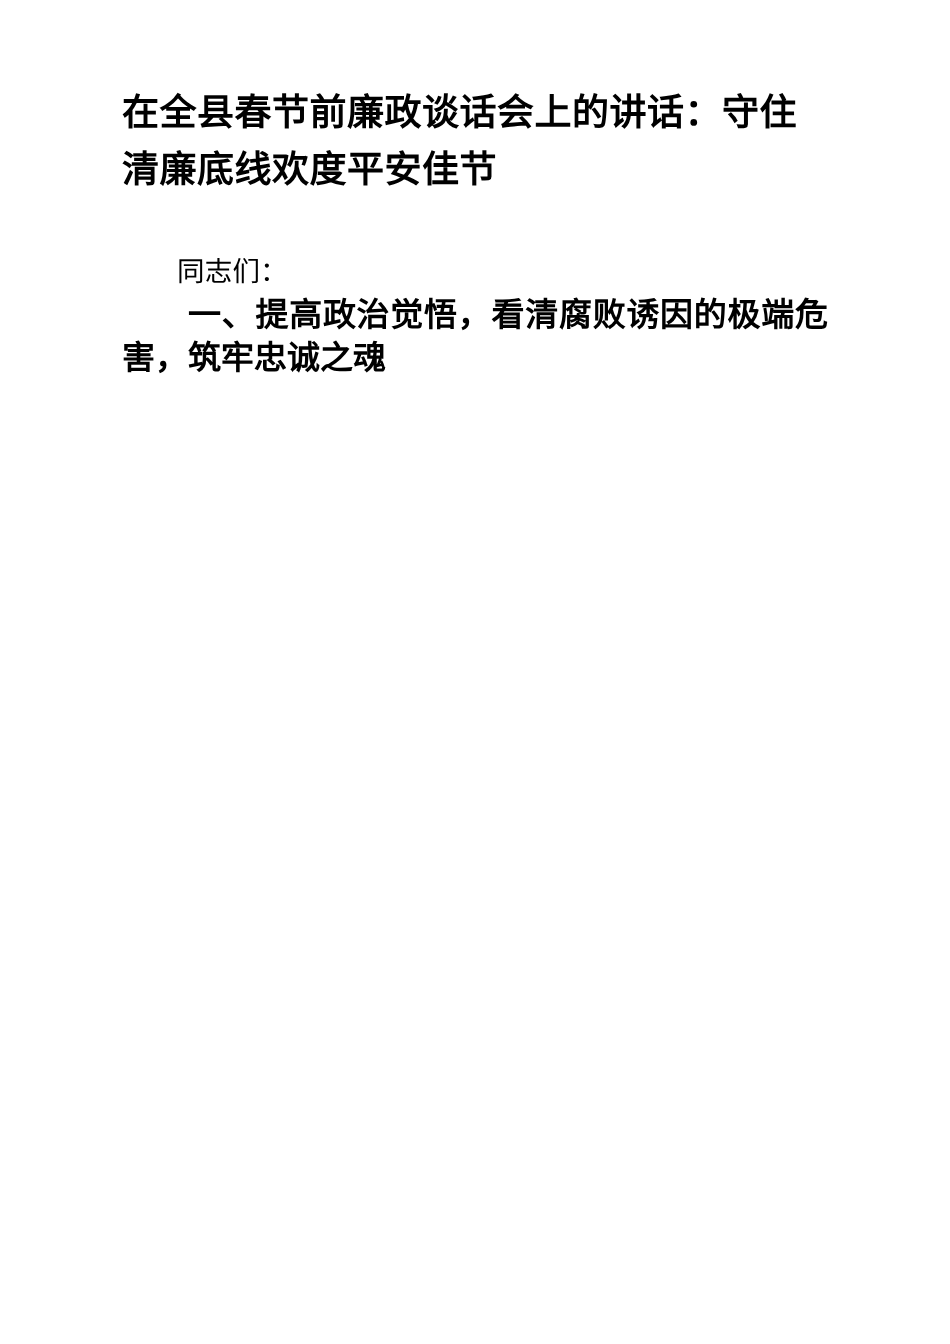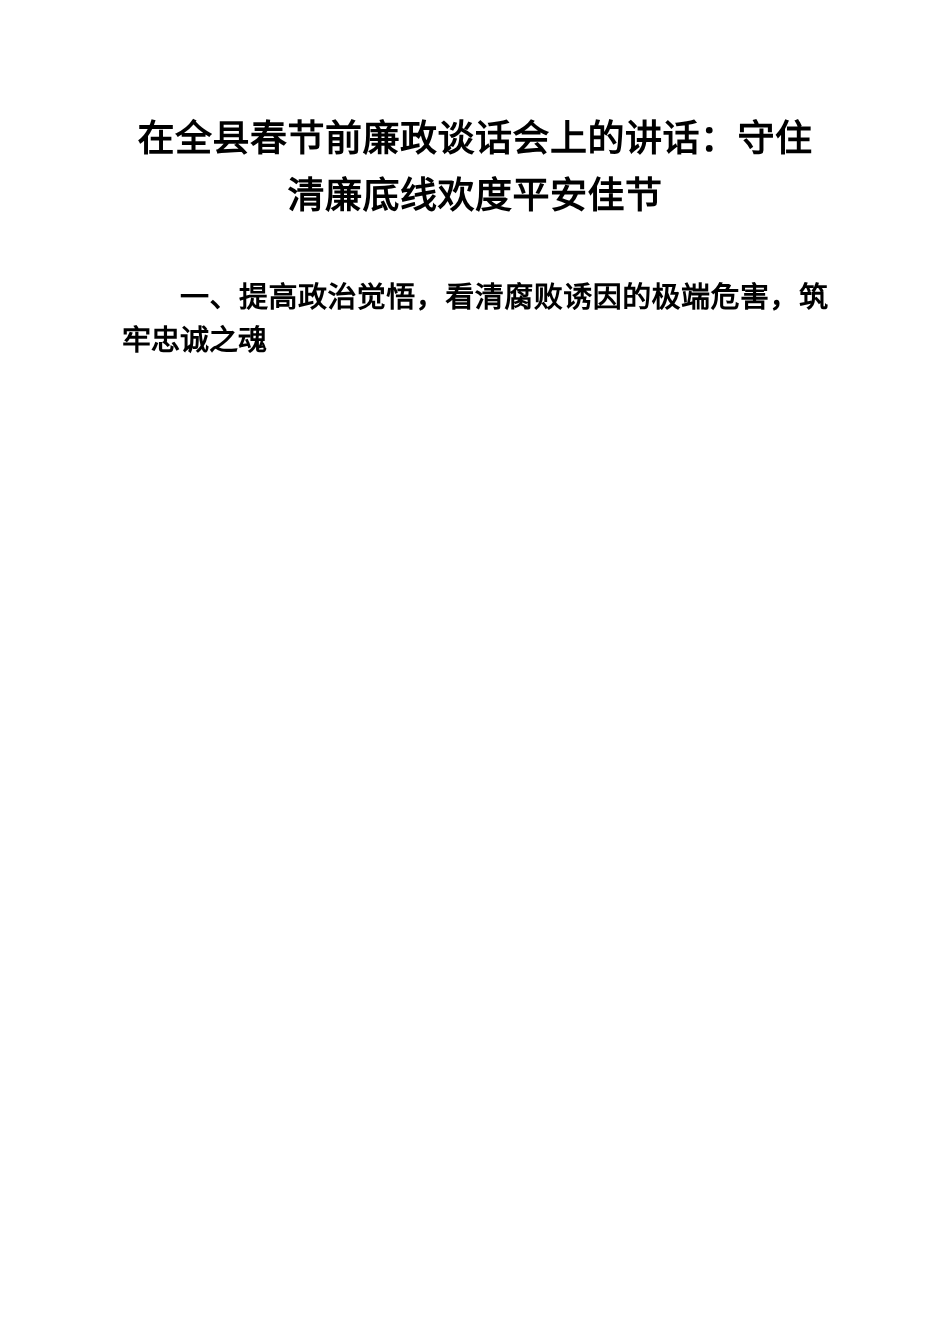--- a/index.html
+++ b/index.html
@@ -22,27 +22,26 @@
   .page-inner {
     position: absolute;
     left: 122px;
     top: 0;
     width: 706px;
   }
 
   
   .doc-title {
     margin: 0;
-    padding-top: 110px;
+    padding-top: 84px;
     font-family: "Liberation Sans", "DejaVu Sans", sans-serif;
     font-weight: bold;
     font-size: 37px;
     line-height: 57px;
     color: #000000;
-    text-align: center;
     letter-spacing: 0.5px;
     word-break: break-all;
   }
 
   
   .body-block {
     margin-top: 52px;
   }
 
   p.para {
@@ -60,39 +59,40 @@
 
   p.salutation {
     text-indent: 2em;
   }
 
   
   p.section-heading {
     margin: 0;
     font-family: "Liberation Sans", "DejaVu Sans", sans-serif;
     font-weight: bold;
-    font-size: 29px;
+    font-size: 33px;
     line-height: 43px;
     color: #000000;
     text-align: justify;
     text-justify: inter-ideograph;
     text-indent: 2em;
     word-break: break-all;
   }
 </style>
 </head>
 <body>
 
 <div class="page">
   <div class="page-inner">
 
     <h1 class="doc-title">在全县春节前廉政谈话会上的讲话：守住清廉底线欢度平安佳节</h1>
 
     <div class="body-block">
 
+      <p class="para salutation">同志们：</p>
 
 
 
 
       <p class="section-heading">一、提高政治觉悟，看清腐败诱因的极端危害，筑牢忠诚之魂</p>
 
     </div>
   </div>
 </div>
 

